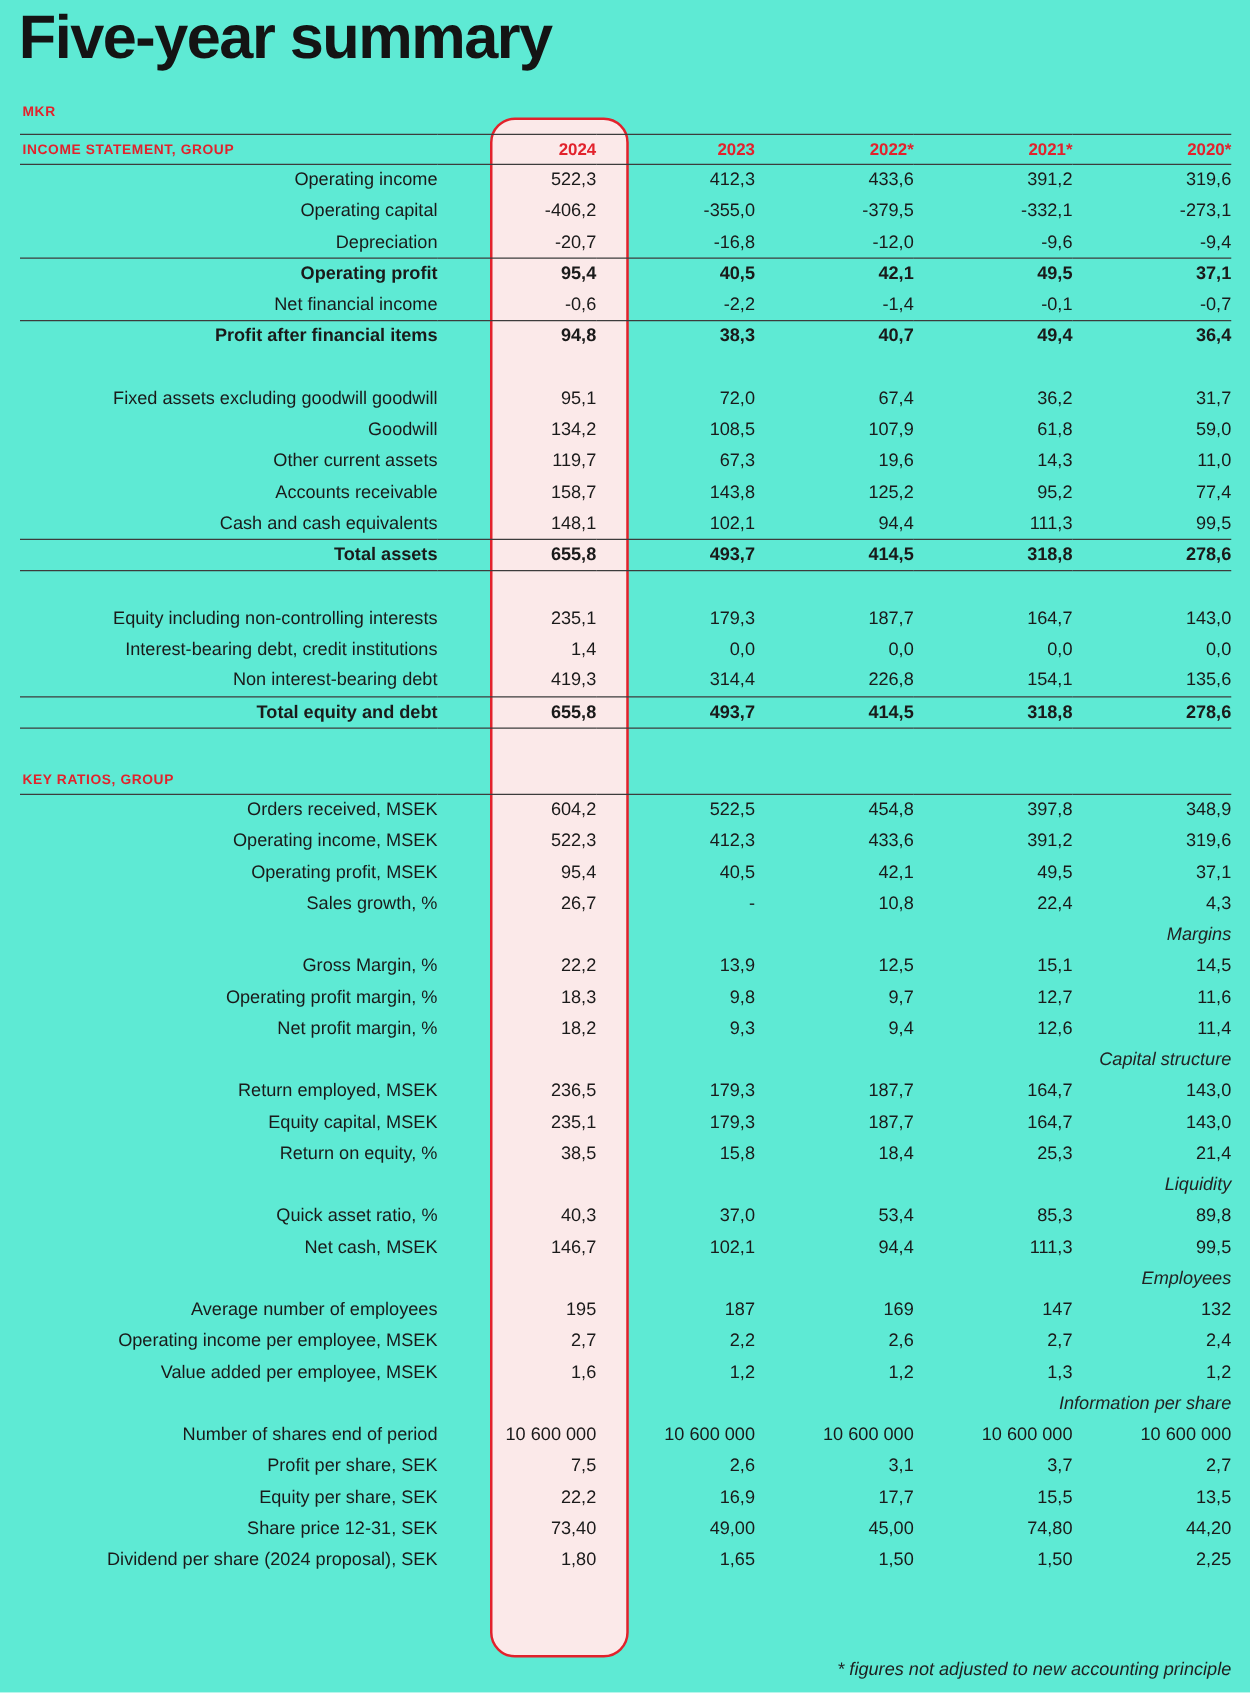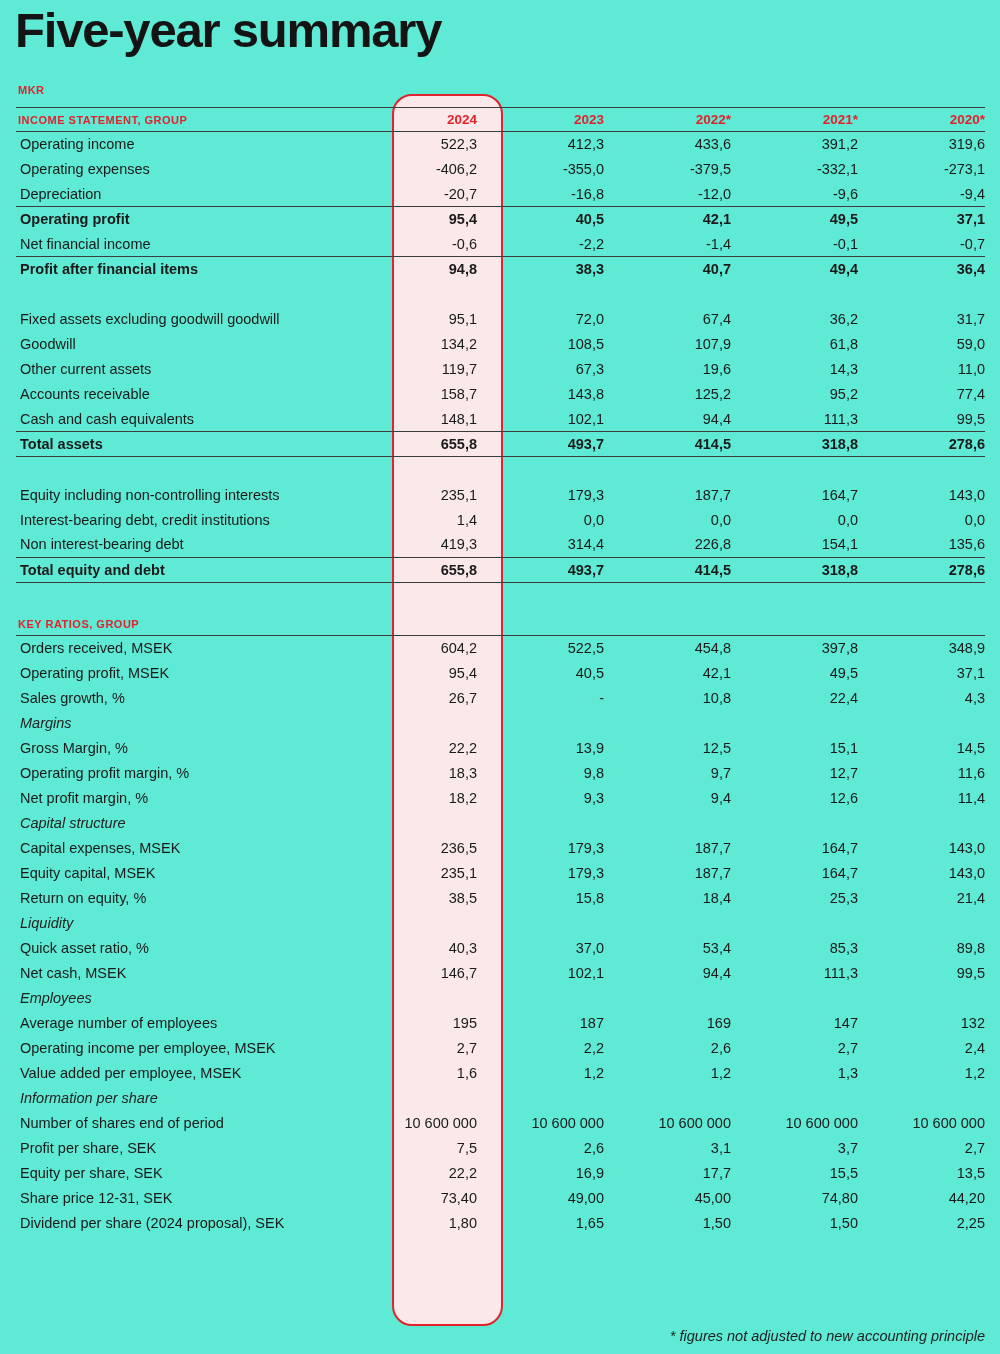--- a/index.html
+++ b/index.html
@@ -24,21 +24,21 @@
   .hlbox{
     position:absolute;left:392px;top:94px;width:111px;height:1232px;
     background:var(--fill);border:2.5px solid var(--red);border-radius:20px;
     z-index:0;box-sizing:border-box;
   }
   table.summary{
     position:absolute;left:16px;top:107px;width:969px;
     border-collapse:collapse;table-layout:fixed;z-index:1;background:transparent;
   }
   td,th{padding:0;vertical-align:middle;font-size:14.5px;font-weight:400;color:var(--text);}
-  .lbl{text-align:left;padding-left:4px;}
+  .lbl{text-align:right;padding-left:4px;}
   .num{text-align:right;}
   tr.years-row{height:24px;border-top:1.5px solid var(--rule);border-bottom:1.5px solid var(--rule);}
   tr.years-row th.sec{color:var(--red);font-weight:700;font-size:11px;letter-spacing:.5px;text-align:left;padding-left:2px;}
   tr.years-row th.yr{color:var(--red);font-weight:700;font-size:13.5px;}
   tr.sechead-row{height:25px;border-bottom:1.5px solid var(--rule);}
   tr.sechead-row td{color:var(--red);font-weight:700;font-size:11px;letter-spacing:.5px;text-align:left;padding-left:2px;vertical-align:bottom;padding-bottom:5px;}
   tr.data-row{height:25px;}
   tr.subhead-row{height:25px;}
   tr.subhead-row td{font-style:italic;color:#222;}
   tr.bold td{font-weight:700;}
@@ -79,21 +79,21 @@
         </tr>
         <tr class="data-row">
           <td class="lbl">Operating income</td>
           <td class="num">522,3</td>
           <td class="num">412,3</td>
           <td class="num">433,6</td>
           <td class="num">391,2</td>
           <td class="num">319,6</td>
         </tr>
         <tr class="data-row">
-          <td class="lbl">Operating expenses</td>
+          <td class="lbl">Operating capital</td>
           <td class="num">-406,2</td>
           <td class="num">-355,0</td>
           <td class="num">-379,5</td>
           <td class="num">-332,1</td>
           <td class="num">-273,1</td>
         </tr>
         <tr class="data-row">
           <td class="lbl">Depreciation</td>
           <td class="num">-20,7</td>
           <td class="num">-16,8</td>
@@ -219,20 +219,28 @@
         </tr>
         <tr class="data-row">
           <td class="lbl">Orders received, MSEK</td>
           <td class="num">604,2</td>
           <td class="num">522,5</td>
           <td class="num">454,8</td>
           <td class="num">397,8</td>
           <td class="num">348,9</td>
         </tr>
         <tr class="data-row">
+          <td class="lbl">Operating income, MSEK</td>
+          <td class="num">522,3</td>
+          <td class="num">412,3</td>
+          <td class="num">433,6</td>
+          <td class="num">391,2</td>
+          <td class="num">319,6</td>
+        </tr>
+        <tr class="data-row">
           <td class="lbl">Operating profit, MSEK</td>
           <td class="num">95,4</td>
           <td class="num">40,5</td>
           <td class="num">42,1</td>
           <td class="num">49,5</td>
           <td class="num">37,1</td>
         </tr>
         <tr class="data-row">
           <td class="lbl">Sales growth, %</td>
           <td class="num">26,7</td>
@@ -265,21 +273,21 @@
           <td class="num">18,2</td>
           <td class="num">9,3</td>
           <td class="num">9,4</td>
           <td class="num">12,6</td>
           <td class="num">11,4</td>
         </tr>
         <tr class="subhead-row">
           <td class="lbl" colspan="6">Capital structure</td>
         </tr>
         <tr class="data-row">
-          <td class="lbl">Capital expenses, MSEK</td>
+          <td class="lbl">Return employed, MSEK</td>
           <td class="num">236,5</td>
           <td class="num">179,3</td>
           <td class="num">187,7</td>
           <td class="num">164,7</td>
           <td class="num">143,0</td>
         </tr>
         <tr class="data-row">
           <td class="lbl">Equity capital, MSEK</td>
           <td class="num">235,1</td>
           <td class="num">179,3</td>

